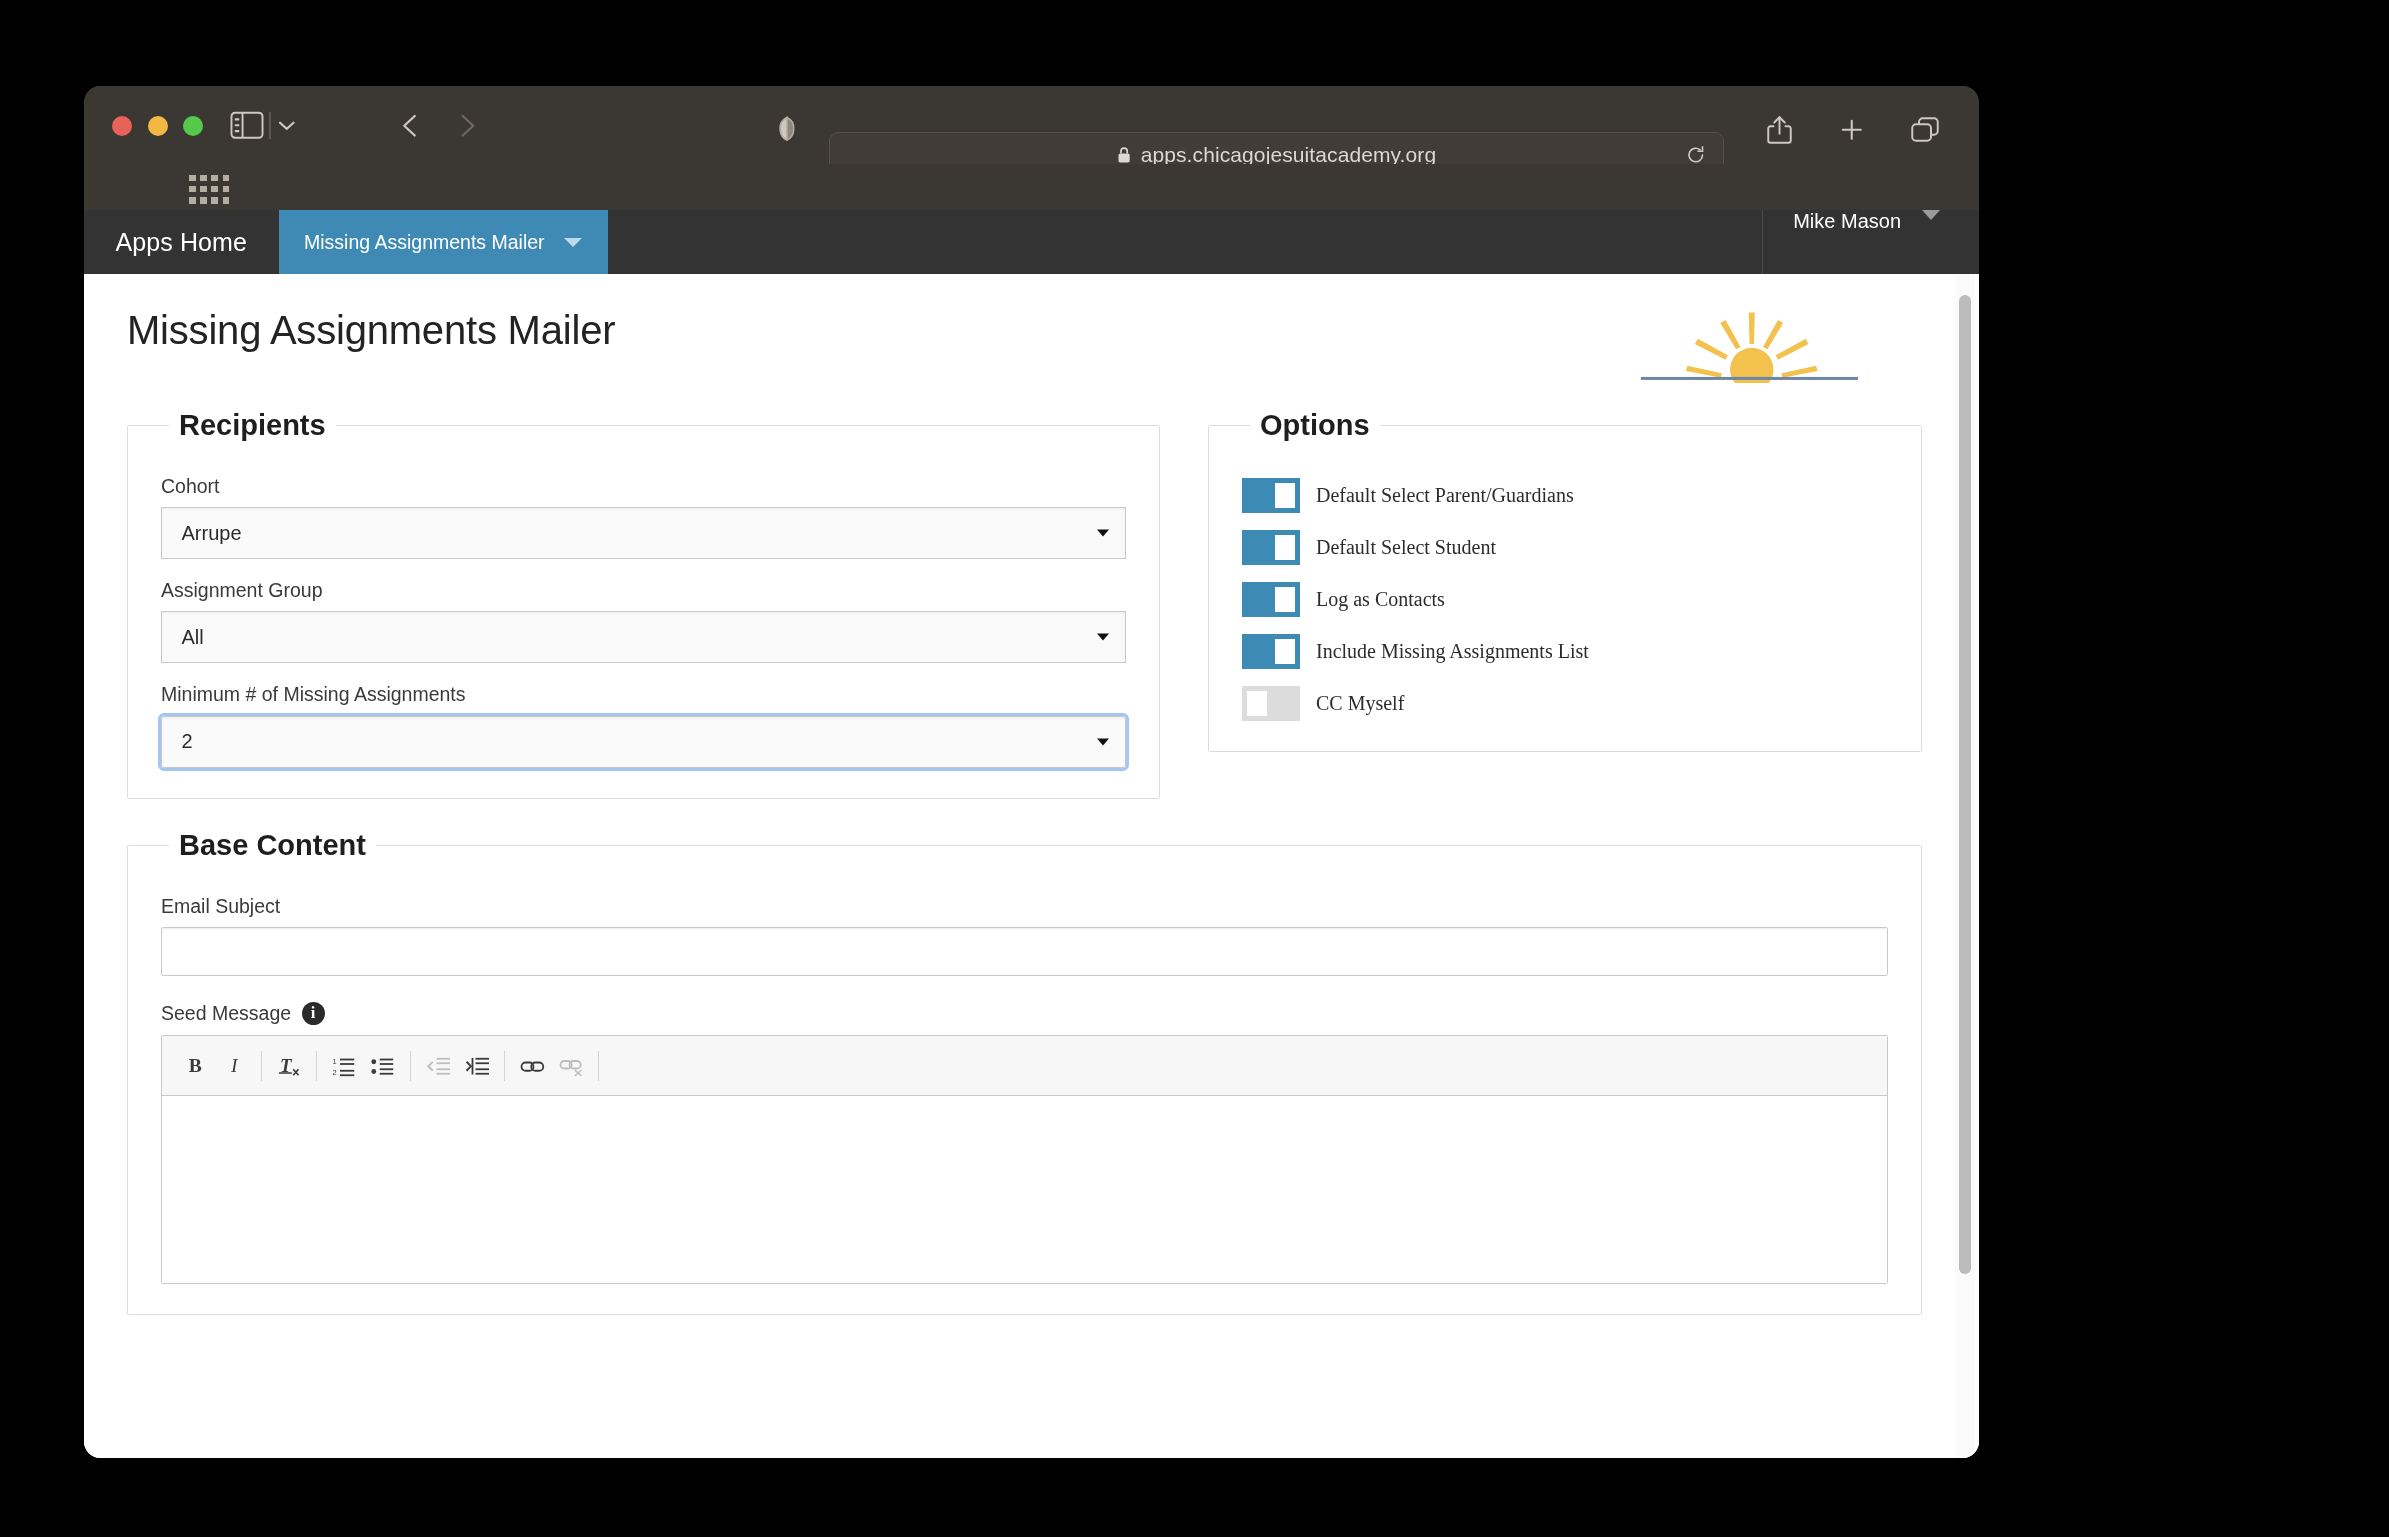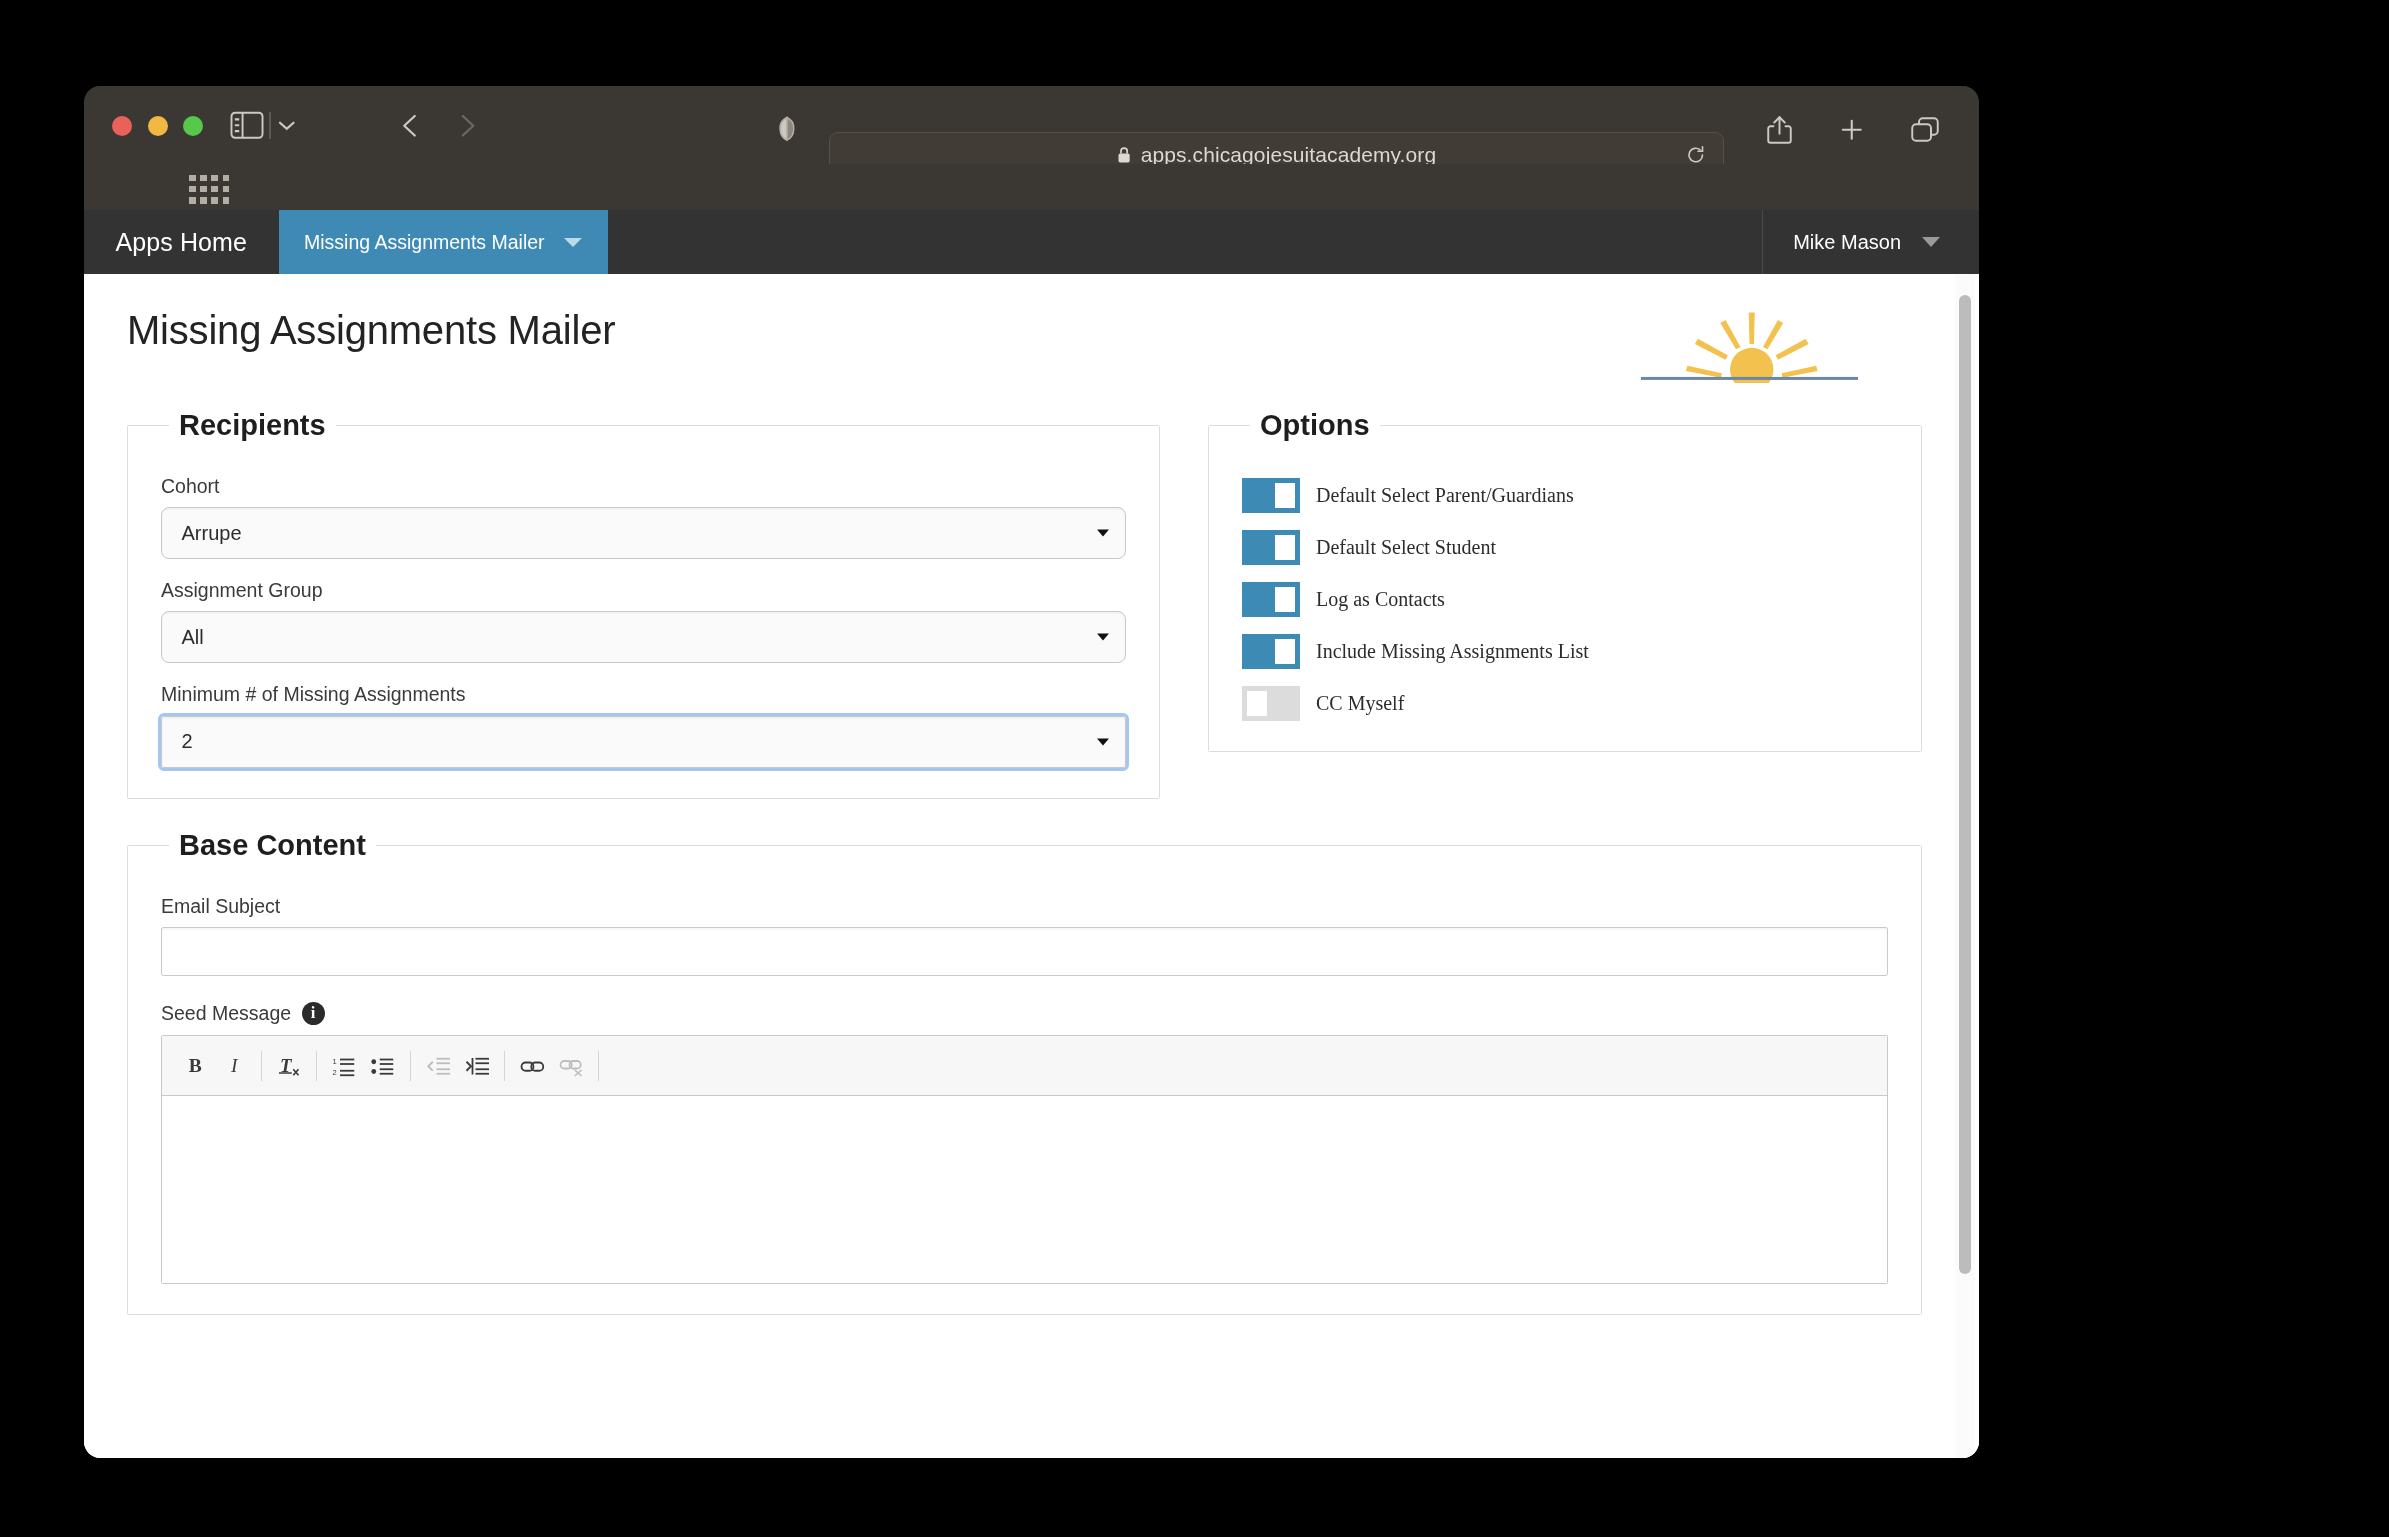--- a/index.html
+++ b/index.html
@@ -133,21 +133,21 @@
     font-size: 19.5px;
   }
   .nav-tab .caret {
     width: 0; height: 0;
     border-left: 9px solid transparent;
     border-right: 9px solid transparent;
     border-top: 9.7px solid #bcd9ea;
   }
   .nav-user {
     margin-left: auto;
-    display: flex; align-items: center; gap: 21px;
+    display: flex; gap: 21px;
     padding: 0 39px 0 30px;
     color: #ffffff;
     font-size: 20px;
     border-left: 0.7px solid #4a4a4a;
   }
   .nav-user .caret {
     width: 0; height: 0;
     border-left: 9.7px solid transparent;
     border-right: 9.7px solid transparent;
     border-top: 10.5px solid #9a9a9a;
@@ -209,21 +209,21 @@
   .field-label {
     font-size: 19.5px;
     color: #3a3a3a;
     margin-bottom: 9.7px;
   }
 
   .select-box {
     position: relative;
     height: 52px;
     border: 1.1px solid #c8c8c8;
-    border-radius: 8px;
+    border-radius: 0;
     background: #fafafa;
     display: flex; align-items: center;
     padding: 0 19.5px;
     font-size: 20px;
     color: #2c2c2c;
     box-shadow: inset 0 1.5px 1.5px rgba(0,0,0,.045);
   }
   .select-box.focused {
     border-color: #c8c8c8;
     outline: 3.7px solid #a4c6f0;

